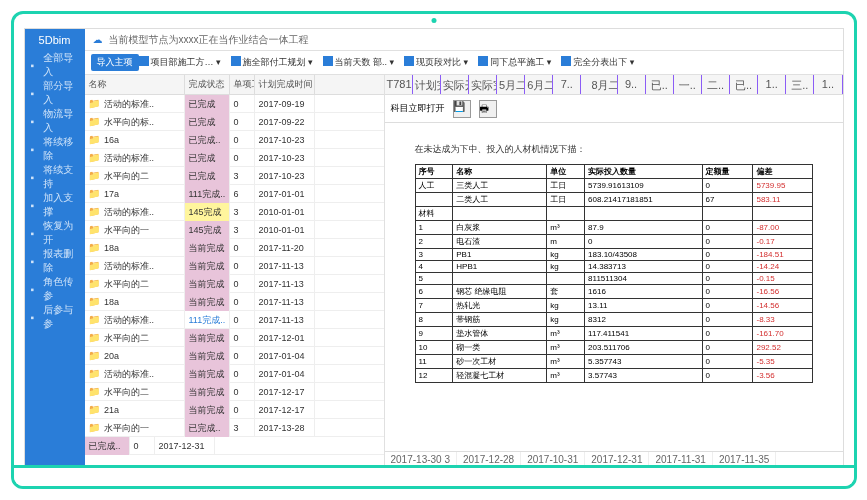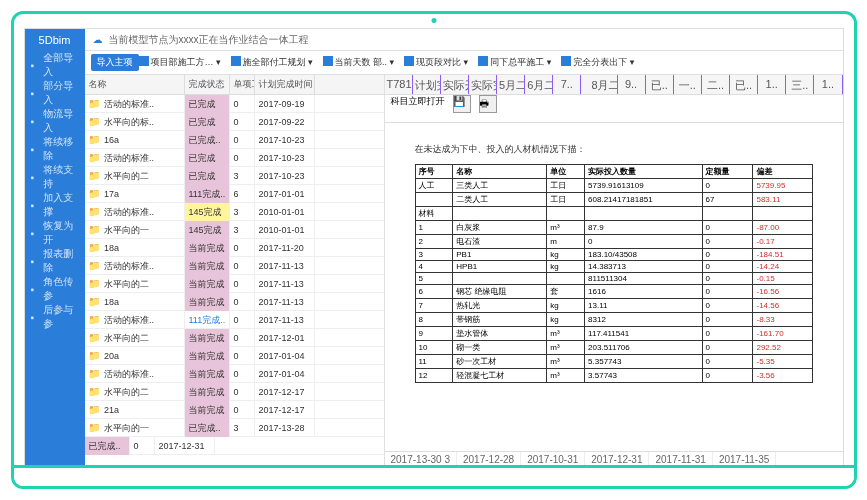--- a/index.html
+++ b/index.html
@@ -27,21 +27,21 @@
 .grow{display:flex;height:18px;border-bottom:1px solid #eee;align-items:center}
 .gc{font-size:9px;color:#333;border-right:1px solid #eee;padding:0 4px;overflow:hidden;white-space:nowrap;height:18px;line-height:18px}
 .pink{background:#e8c4da}
 .yellow{background:#fff59d}
 .blue-txt{color:#2a7dd8}
 .folder{color:#e8a23c;margin-right:3px}
 .c1{width:100px}.c2{width:45px}.c3{width:25px}.c4{width:60px}
 .right-panel{flex:1;display:flex;flex-direction:column;overflow:hidden}
 .rp-head{display:flex;background:#f5f5f5;border-bottom:1px solid #ddd;height:20px}
 .rph{font-size:11px;color:#555;border-right:1px solid #8b5cf6;padding:3px 2px;overflow:hidden;white-space:nowrap;text-align:center}
-.rp-toolbar{height:28px;border-bottom:1px solid #ddd;display:flex;align-items:flex-start;padding:0 6px;gap:8px}
+.rp-toolbar{height:28px;border-bottom:1px solid #ddd;display:flex;align-items:center;padding:0 6px;gap:8px}
 .rp-icon{width:18px;height:18px;border:1px solid #999;background:#f0f0f0;cursor:pointer}
 .report{flex:1;overflow:auto;padding:20px 30px;background:#fff}
 .report-title{text-align:center;font-size:15px;font-weight:bold;margin-bottom:10px}
 .report-desc{font-size:9px;color:#333;margin-bottom:8px;line-height:1.4}
 .report-table{border-collapse:collapse;width:100%}
 .report-table td,.report-table th{border:1px solid #333;font-size:8px;padding:1px 3px;text-align:left}
 .red{color:#d32f2f}
 .rp-bottom{height:18px;border-top:1px solid #ddd;display:flex;font-size:8px;color:#666}
 .rpb{border-right:1px solid #eee;padding:2px 6px}
 </style>

